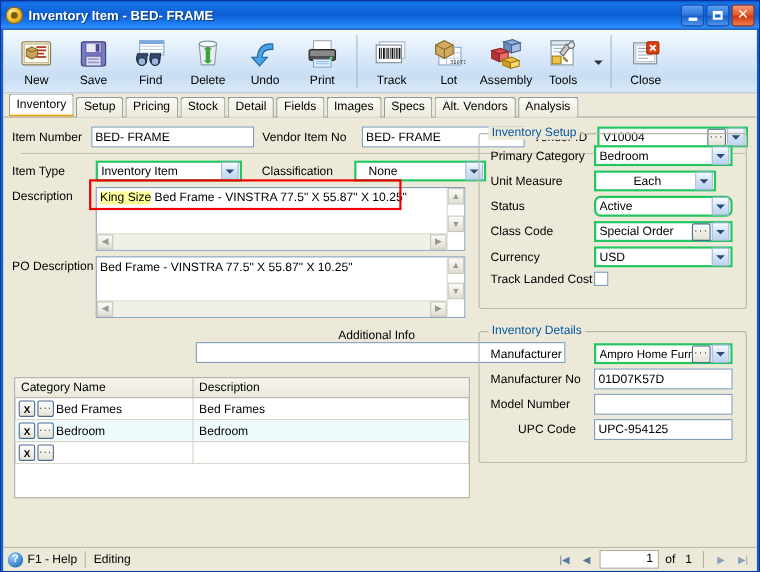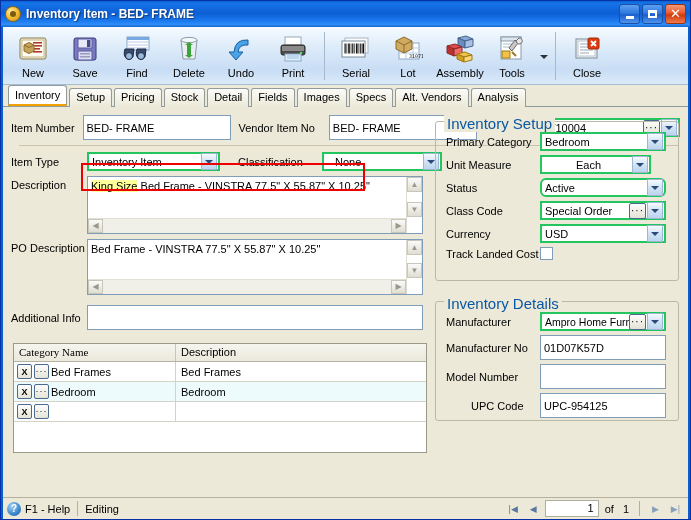--- a/index.html
+++ b/index.html
@@ -139,21 +139,21 @@
     overflow: hidden;
   }
 
   .row { display: flex; align-items: center; margin-bottom: 5px; }
   .lbl-s { font-size: 11px; color: #000; }
 
   input.txt, .fakein {
     font-family: "Liberation Sans", sans-serif;
     font-size: 11px; color: #000;
     border: 1px solid #7f9db9; background: #fff;
-    height: 25px; padding: 1px 3px;
+    height: 19px; padding: 1px 3px;
     outline: none;
   }
   .combo {
     position: relative; height: 19px;
     border: 2px solid #22c55e; background: #fff;
     display: flex; align-items: center;
     font-size: 11px; padding-left: 3px;
   }
   .combo .val { flex: 1 1 auto; white-space: nowrap; overflow: hidden; }
   .arrowbtn {
@@ -206,41 +206,41 @@
   .hsb .sbbtn { height: 14px; }
 
   
   .group {
     position: absolute; border: 1px solid #b9b9a8; border-radius: 3px;
     background: transparent;
   }
   .group > .gtitle {
     position: absolute; top: -7px; left: 8px;
     background: #ece9d8; padding: 0 3px;
-    font-size: 15px; color: #0a57a4;
+    font-size: 11px; color: #0a57a4;
   }
   .grow { display: flex; align-items: center; margin-bottom: 4px; }
   .glabel { font-size: 11px; color: #000; }
 
   
   .grid {
     border: 1px solid #9a9a8a; background: #fff;
     position: absolute;
     display: flex; flex-direction: column;
   }
   .ghead {
     display: flex; height: 18px;
     background: linear-gradient(to bottom, #f6f5ee, #ebe9dc);
     border-bottom: 1px solid #b5b3a4;
     flex: 0 0 auto;
   }
   .ghead div {
     font-size: 11px; padding: 2px 0 0 5px; color: #000;
   }
-  .gcol1 { width: 162px; border-right: 1px solid #c8c6b8; font-family: Liberation Serif, serif; }
+  .gcol1 { width: 162px; border-right: 1px solid #c8c6b8; }
   .gcol2 { flex: 1 1 auto; }
   .grow-r {
     display: flex; height: 20px; align-items: center;
     border-bottom: 1px solid #d4d2c6;
   }
   .grow-r.sel { background: #eefbfd; }
   .gcell1 {
     width: 162px; border-right: 1px solid #d4d2c6;
     height: 100%; display: flex; align-items: center; padding-left: 3px;
     font-size: 11px;
@@ -427,21 +427,21 @@
                 <rect x="9.7" y="7.5" width="0.7" height="10"></rect>
               <rect x="11.2" y="7.5" width="1.2" height="10"></rect>
                 <rect x="13.4" y="7.5" width="0.7" height="10"></rect>
               <rect x="15" y="7.5" width="1.6" height="10"></rect>
                 <rect x="17.5" y="7.5" width="0.8" height="10"></rect>
               <rect x="19.2" y="7.5" width="1.2" height="10"></rect>
                 <rect x="21.4" y="7.5" width="1.6" height="10"></rect>
             </g>
           </svg>
         </div>
-        <div class="lbl">Serial</div>
+        <div class="lbl">Track</div>
       </div>
 
       <div class="tbtn">
         <div class="ico">
           <svg width="30" height="28" viewBox="0 0 30 28">
             <rect x="6" y="8" width="20" height="16" fill="#fff" stroke="#8aa8c8"></rect>
             <g stroke="#b6cde4">
                 <line x1="6" y1="13" x2="26" y2="13"></line>
                 <line x1="6" y1="18" x2="26" y2="18"></line>
                 <line x1="13" y1="8" x2="13" y2="24"></line>
@@ -603,21 +603,21 @@
             <div class="sbbtn">
                 <span>◀</span>
               </div>
             <div class="sbbtn">
                 <span>▶</span>
               </div>
           </div>
         </div>
       </div>
 
-      <div class="row" style="margin-top:10px;">
+      <div class="row" style="margin-top:10px;flex-direction:column;">
         <div class="lbl-s" style="width:76px;">Additional Info</div>
         <input class="txt" style="width: 336px;" value="">
       </div>
 
       <div class="grid" style="left:10px; top:236px; width:414px; height:110px;">
         <div class="ghead">
           <div class="gcol1">Category Name</div>
           <div class="gcol2">Description</div>
         </div>
         <div class="grow-r">

